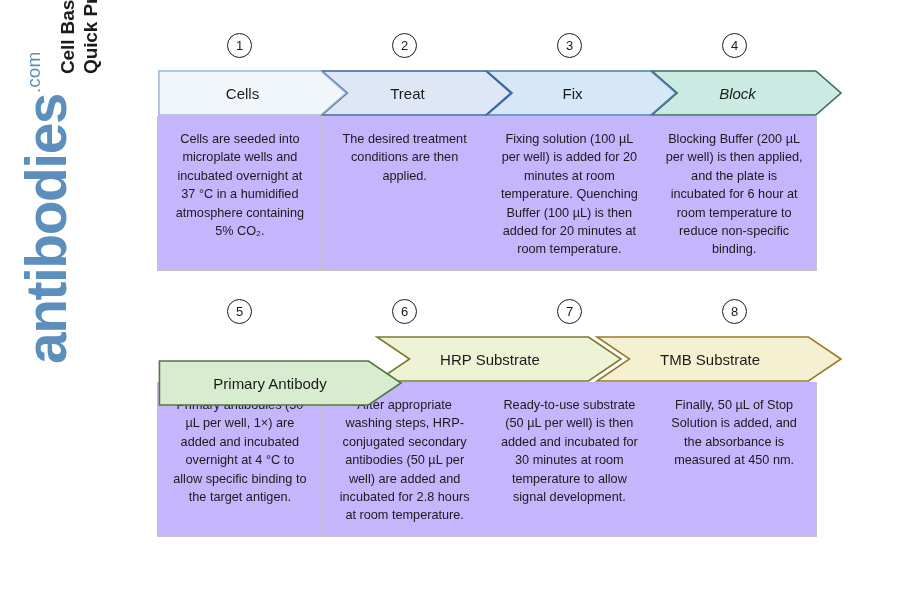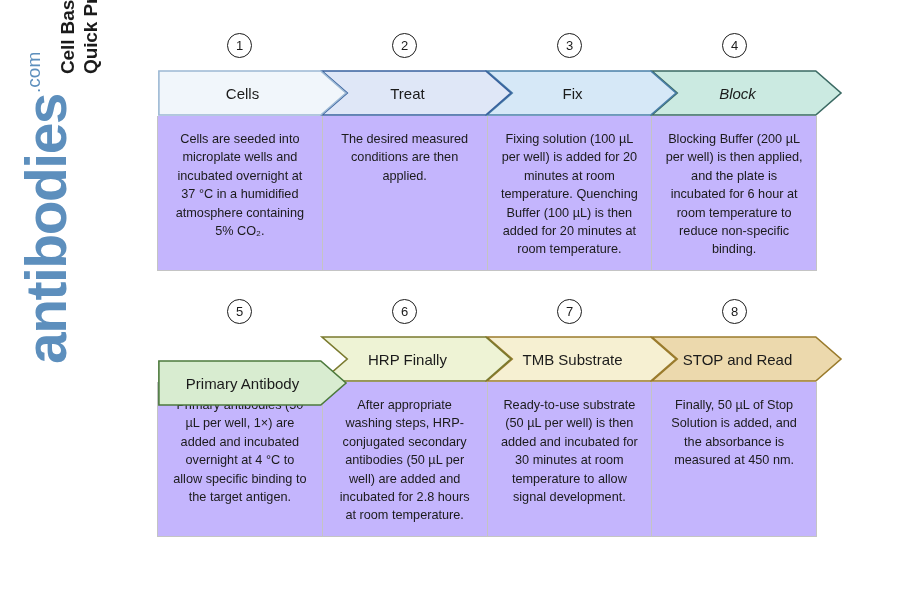--- a/index.html
+++ b/index.html
@@ -220,21 +220,21 @@
           <path d="M 0 1 L 86.66666666666667 1 L 100 23 L 86.66666666666667 45 L 0 45 L 13.333333333333334 23 Z" fill="#cbeae1" stroke="#3b6a63" stroke-width="1.6" vector-effect="non-scaling-stroke" stroke-linejoin="miter"></path>
         </svg>
         <div class="chev-label">Block</div>
       </div>
     </div>
   <div class="desc-table">
       <div class="desc-cell">
         <div class="desc-text">Cells are seeded into microplate wells and incubated overnight at 37 °C in a humidified atmosphere containing 5% CO₂.</div>
       </div>
       <div class="desc-cell">
-        <div class="desc-text">The desired measured conditions are then applied.</div>
+        <div class="desc-text">The desired treatment conditions are then applied.</div>
       </div>
       <div class="desc-cell">
         <div class="desc-text">Fixing solution (100 µL per well) is added for 20 minutes at room temperature. Quenching Buffer (100 µL) is then added for 20 minutes at room temperature.</div>
       </div>
       <div class="desc-cell">
         <div class="desc-text">Blocking Buffer (200 µL per well) is then applied, and the plate is incubated for 6 hour at room temperature to reduce non-specific binding.</div>
       </div>
     </div>
 </div>
 
@@ -257,34 +257,28 @@
       <div class="chev" style="z-index: 10; margin-top: 24px;">
         <svg preserveAspectRatio="none" viewBox="0 0 100 46">
           <path d="M 1 1 L 86.66666666666667 1 L 100 23 L 86.66666666666667 45 L 1 45 Z" fill="#d8ecd0" stroke="#4c7a3c" stroke-width="1.6" vector-effect="non-scaling-stroke" stroke-linejoin="miter"></path>
         </svg>
         <div class="chev-label">Primary Antibody</div>
       </div>
       <div class="chev" style="z-index: 9;">
         <svg preserveAspectRatio="none" viewBox="0 0 100 46">
           <path d="M 0 1 L 86.66666666666667 1 L 100 23 L 86.66666666666667 45 L 0 45 L 13.333333333333334 23 Z" fill="#eef3d5" stroke="#7a7a2e" stroke-width="1.6" vector-effect="non-scaling-stroke" stroke-linejoin="miter"></path>
         </svg>
-        <div class="chev-label">HRP Finally</div>
+        <div class="chev-label">HRP Substrate</div>
       </div>
       <div class="chev" style="z-index: 8;">
         <svg preserveAspectRatio="none" viewBox="0 0 100 46">
           <path d="M 0 1 L 86.66666666666667 1 L 100 23 L 86.66666666666667 45 L 0 45 L 13.333333333333334 23 Z" fill="#f6f0d2" stroke="#9a7b2c" stroke-width="1.6" vector-effect="non-scaling-stroke" stroke-linejoin="miter"></path>
         </svg>
         <div class="chev-label">TMB Substrate</div>
       </div>
-      <div class="chev" style="z-index: 7;">
-        <svg preserveAspectRatio="none" viewBox="0 0 100 46">
-          <path d="M 0 1 L 86.66666666666667 1 L 100 23 L 86.66666666666667 45 L 0 45 L 13.333333333333334 23 Z" fill="#ecd9ad" stroke="#9a7b2c" stroke-width="1.6" vector-effect="non-scaling-stroke" stroke-linejoin="miter"></path>
-        </svg>
-        <div class="chev-label">STOP and Read</div>
-      </div>
     </div>
   <div class="desc-table">
       <div class="desc-cell">
         <div class="desc-text">Primary antibodies (50 µL per well, 1×) are added and incubated overnight at 4 °C to allow specific binding to the target antigen.</div>
       </div>
       <div class="desc-cell">
         <div class="desc-text">After appropriate washing steps, HRP-conjugated secondary antibodies (50 µL per well) are added and incubated for 2.8 hours at room temperature.</div>
       </div>
       <div class="desc-cell">
         <div class="desc-text">Ready-to-use substrate (50 µL per well) is then added and incubated for 30 minutes at room temperature to allow signal development.</div>

